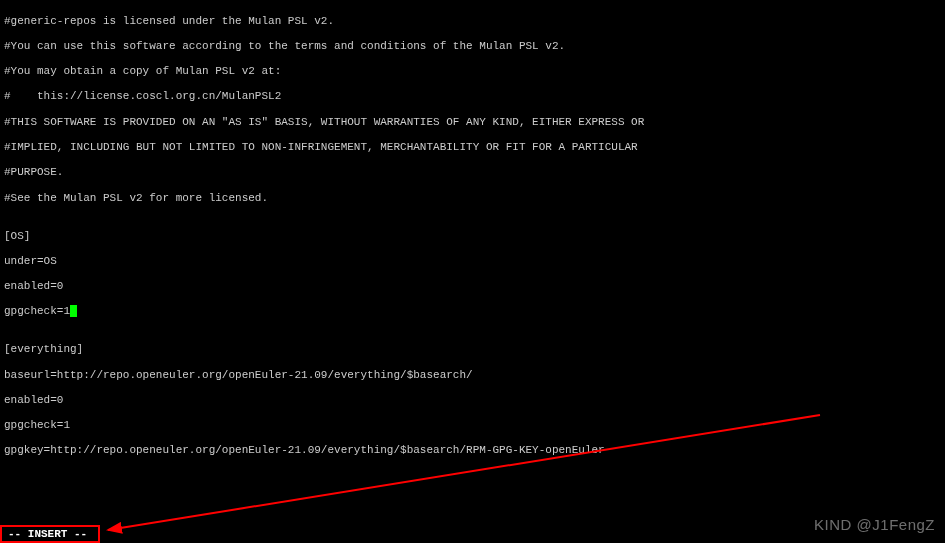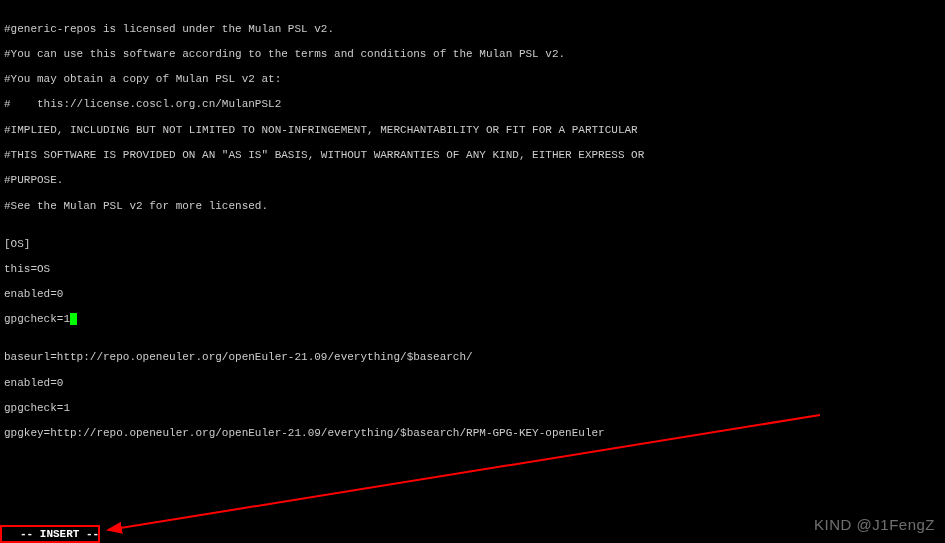--- a/index.html
+++ b/index.html
@@ -9,38 +9,38 @@
     font-family: "Courier New", monospace;
     font-size: 11px;
     line-height: 1.15;
     width: 945px;
     height: 543px;
     overflow: hidden;
     position: relative;
     white-space: pre;
   }
   .terminal {
-    padding: 10px 4px;
+    padding: 2px 4px;
     position: absolute;
     top: 0; left: 0; right: 0; bottom: 0;
   }
   .line { display: block; }
   .cursor-line { display: inline; }
   .cursor {
     background: #00ff00;
     color: #000;
     display: inline-block;
     width: 7px;
     height: 12px;
     vertical-align: text-bottom;
   }
   .status-bar {
     position: absolute;
     bottom: 2px;
-    left: 20px;
+    left: 8px;
     color: #fff;
     font-weight: bold;
   }
   .red-box {
     position: absolute;
     bottom: 0px;
     left: 0px;
     width: 100px;
     height: 18px;
     border: 2px solid #ff0000;
@@ -65,30 +65,31 @@
 </head>
 <body>
 
 
 
 <div class="terminal">
 <span class="line">#generic-repos is licensed under the Mulan PSL v2.</span>
 <span class="line">#You can use this software according to the terms and conditions of the Mulan PSL v2.</span>
 <span class="line">#You may obtain a copy of Mulan PSL v2 at:</span>
 <span class="line">#    this://license.coscl.org.cn/MulanPSL2</span>
+<span class="line">#THIS SOFTWARE IS PROVIDED ON AN "AS IS" BASIS, WITHOUT WARRANTIES OF ANY KIND, EITHER EXPRESS OR</span>
 <span class="line">#IMPLIED, INCLUDING BUT NOT LIMITED TO NON-INFRINGEMENT, MERCHANTABILITY OR FIT FOR A PARTICULAR</span>
-<span class="line">#THIS SOFTWARE IS PROVIDED ON AN "AS IS" BASIS, WITHOUT WARRANTIES OF ANY KIND, EITHER EXPRESS OR</span>
 <span class="line">#PURPOSE.</span>
 <span class="line">#See the Mulan PSL v2 for more licensed.</span>
 <span class="line"></span>
 <span class="line">[OS]</span>
-<span class="line">this=OS</span>
+<span class="line">under=OS</span>
 <span class="line">enabled=0</span>
 <span class="line"><span class="cursor-line">gpgcheck=1</span><span class="cursor"></span></span>
 <span class="line"></span>
+<span class="line">[everything]</span>
 <span class="line">baseurl=http://repo.openeuler.org/openEuler-21.09/everything/$basearch/</span>
 <span class="line">enabled=0</span>
 <span class="line">gpgcheck=1</span>
 <span class="line">gpgkey=http://repo.openeuler.org/openEuler-21.09/everything/$basearch/RPM-GPG-KEY-openEuler</span>
 <span class="line"></span>
 
 
 
 
 

